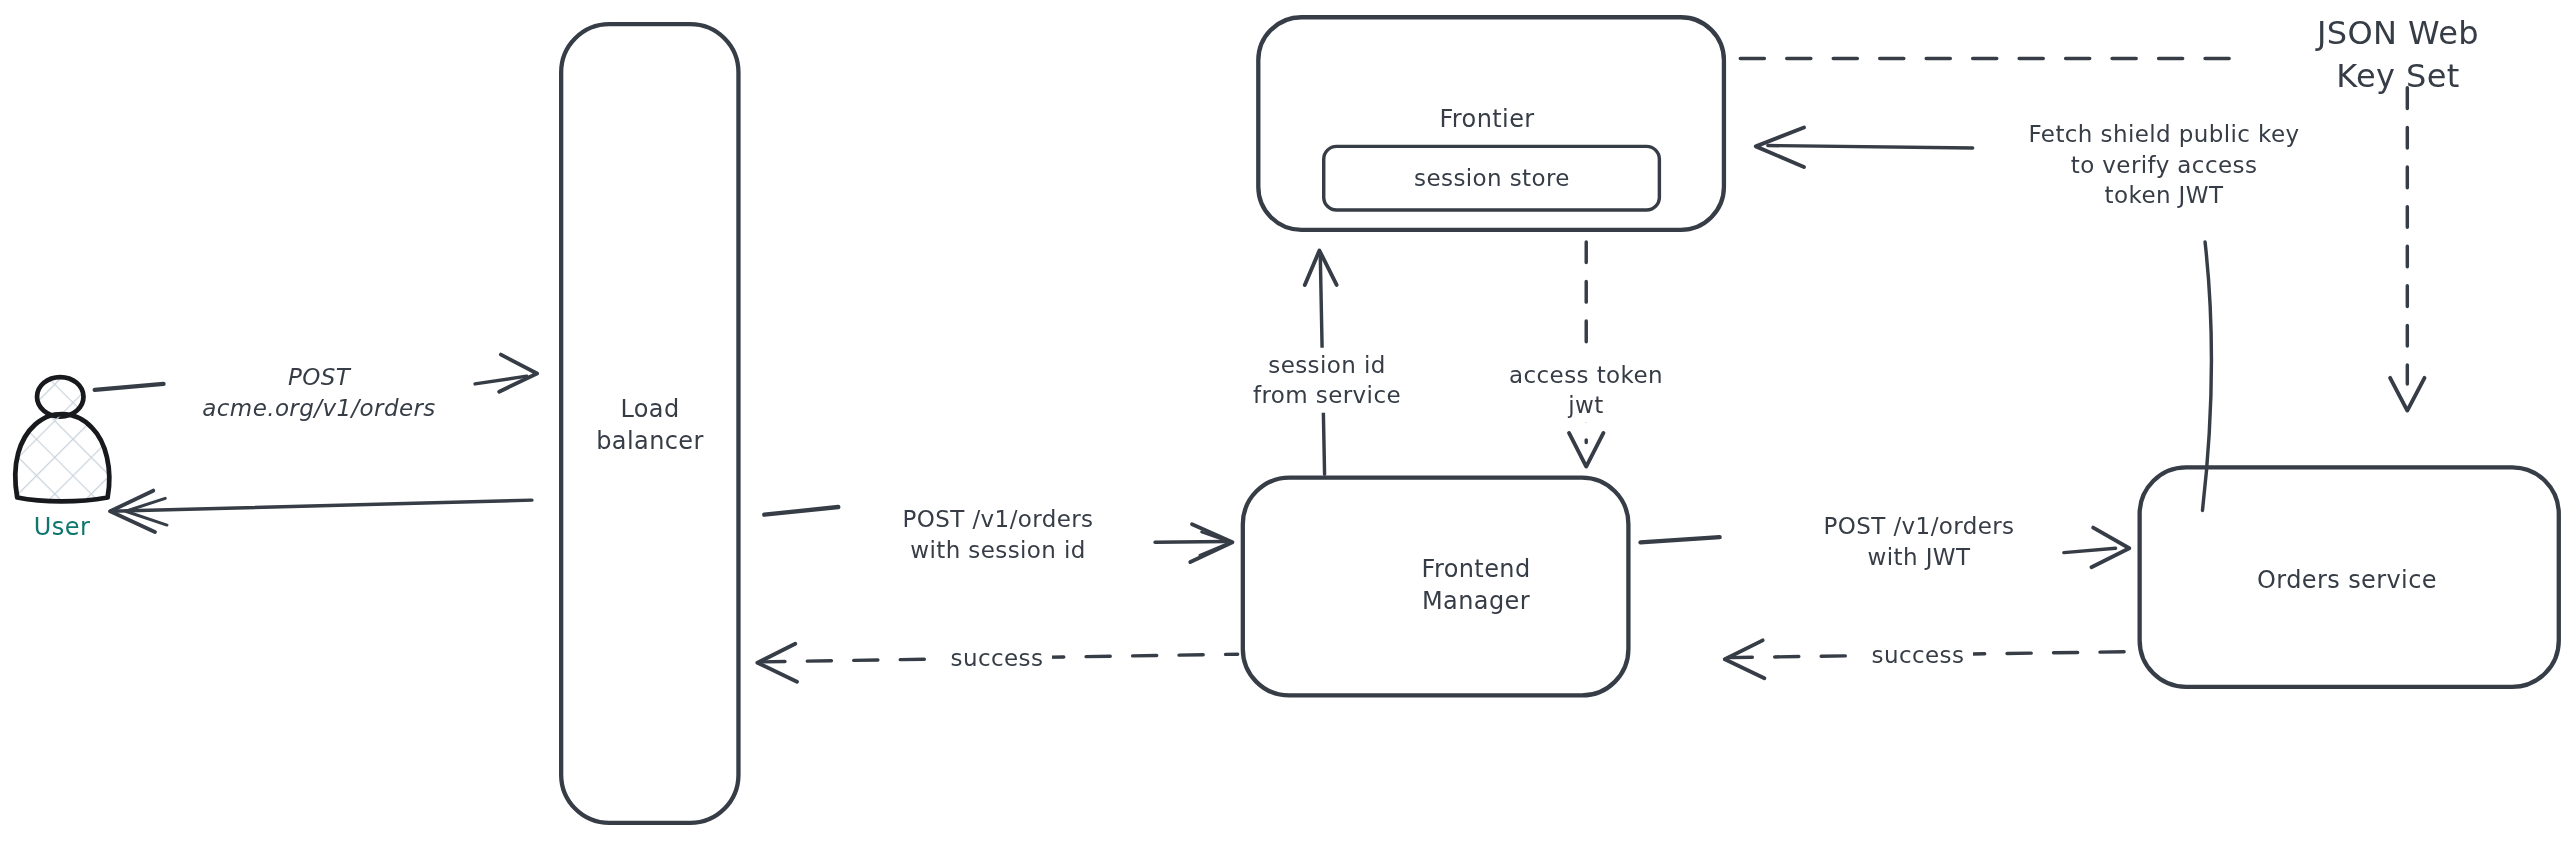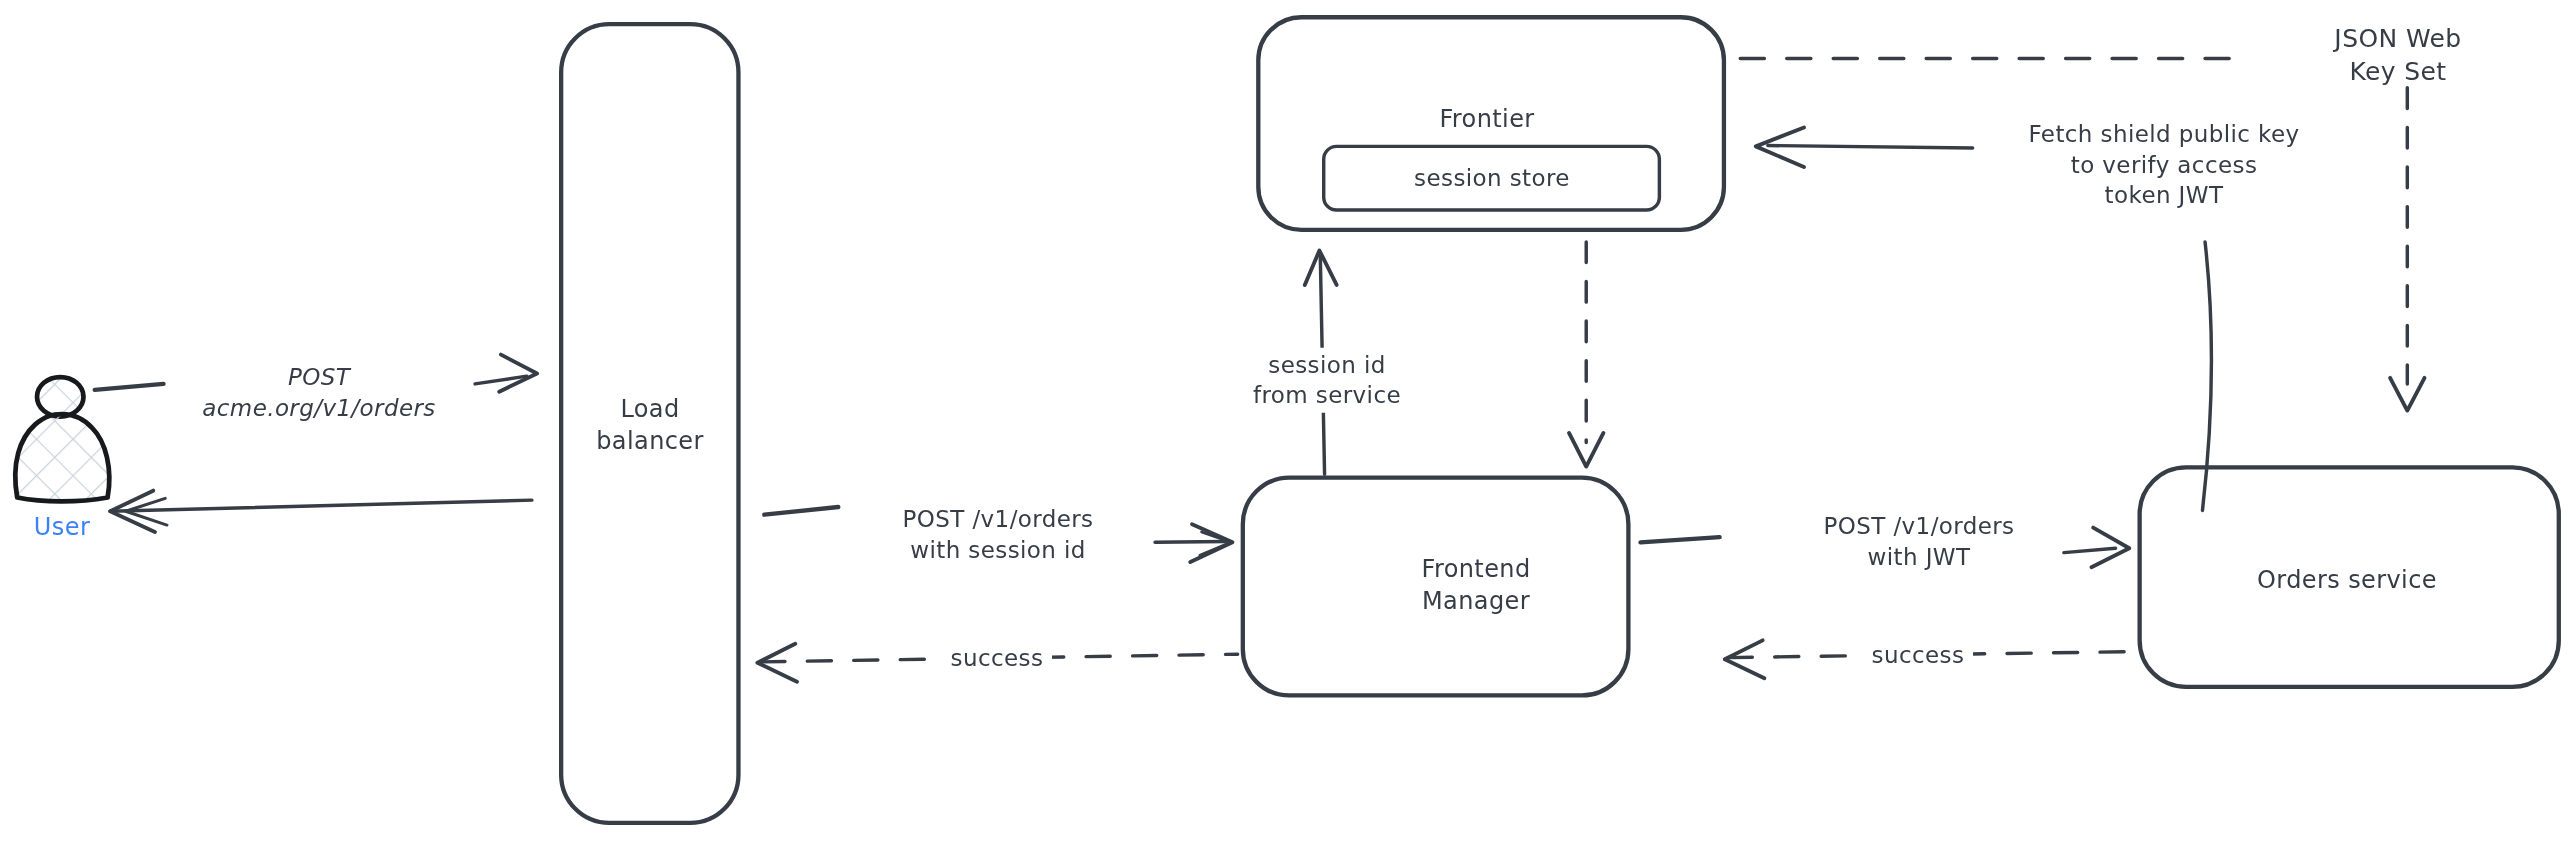--- a/index.html
+++ b/index.html
@@ -12,21 +12,21 @@
     white-space:pre-line;
     text-align:center;
     color:#363d46;
     font-size:23px;
     line-height:1.33;
     letter-spacing:0.4px;
     z-index:2;
   }
   .lbl.node{font-size:24px;}
   .lbl.onln{background:#ffffff;padding:1.7px 8.6px;}
-  .lbl.dark{color:#3b82f6;}
+  .lbl.dark{color:#0f766e;}
 </style>
 </head>
 <body>
 
 <div class="canvas">
 
   <svg width="2576" height="847" viewBox="0 0 2993 984">
     <defs>
       <pattern id="crosshatch" width="30" height="30" patternUnits="userSpaceOnUse" patternTransform="rotate(45)">
         <path d="M0 0H30M0 0V30" stroke="#ccd5dd" stroke-width="3" fill="none"></path>
@@ -129,26 +129,28 @@
 acme.org/v1/orders</div>
 
   <div class="lbl" style="left:998px;top:535px;">POST /v1/orders
 with session id</div>
 
   <div class="lbl onln" style="left:997px;top:658px;">success</div>
 
   <div class="lbl onln" style="left:1327px;top:380px;">session id
 from service</div>
 
+  <div class="lbl onln" style="left:1586px;top:390px;">access token
+jwt</div>
 
   <div class="lbl" style="left:2164px;top:165px;">Fetch shield public key
 to verify access
 token JWT</div>
 
-  <div class="lbl" style="left:2398px;top:55px;font-size:25px;">JSON Web Key Set</div>
+  <div class="lbl" style="left:2398px;top:55px;font-size:32px;">JSON Web Key Set</div>
 
   <div class="lbl" style="left:1919px;top:542px;">POST /v1/orders
 with JWT</div>
 
   <div class="lbl onln" style="left:1918px;top:655px;">success</div>
 
 </div>
 
 
 </body></html>

